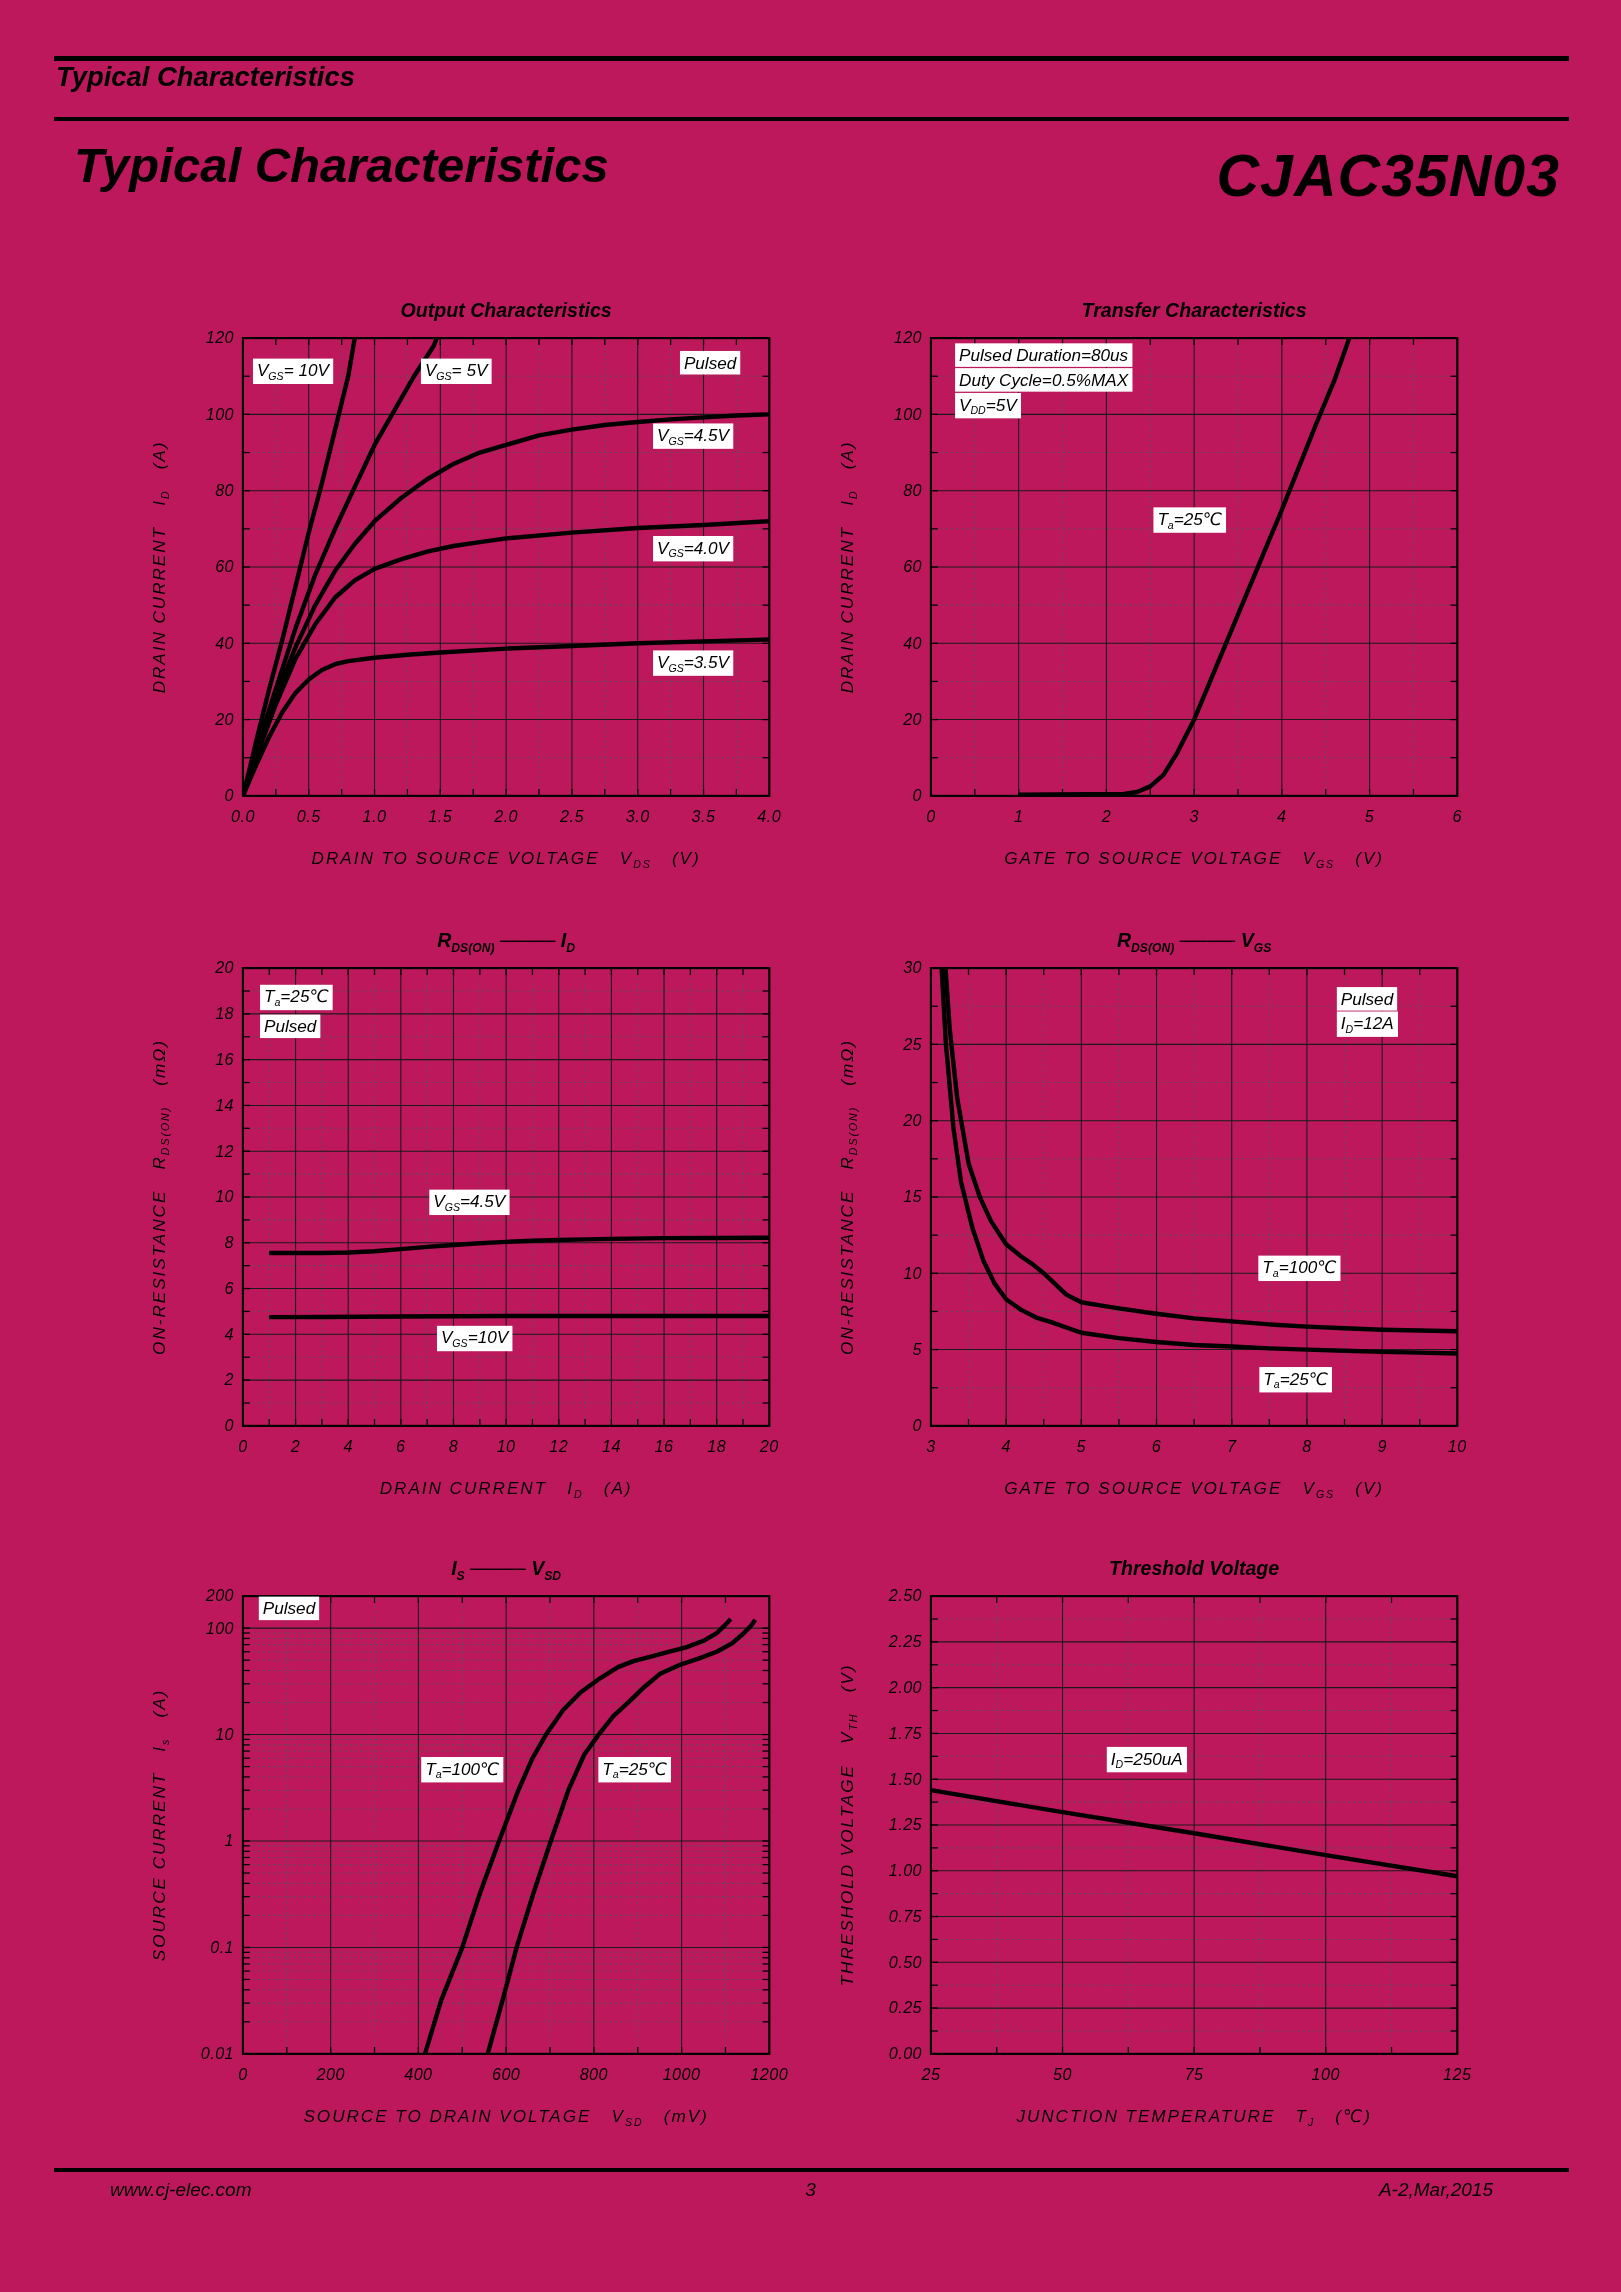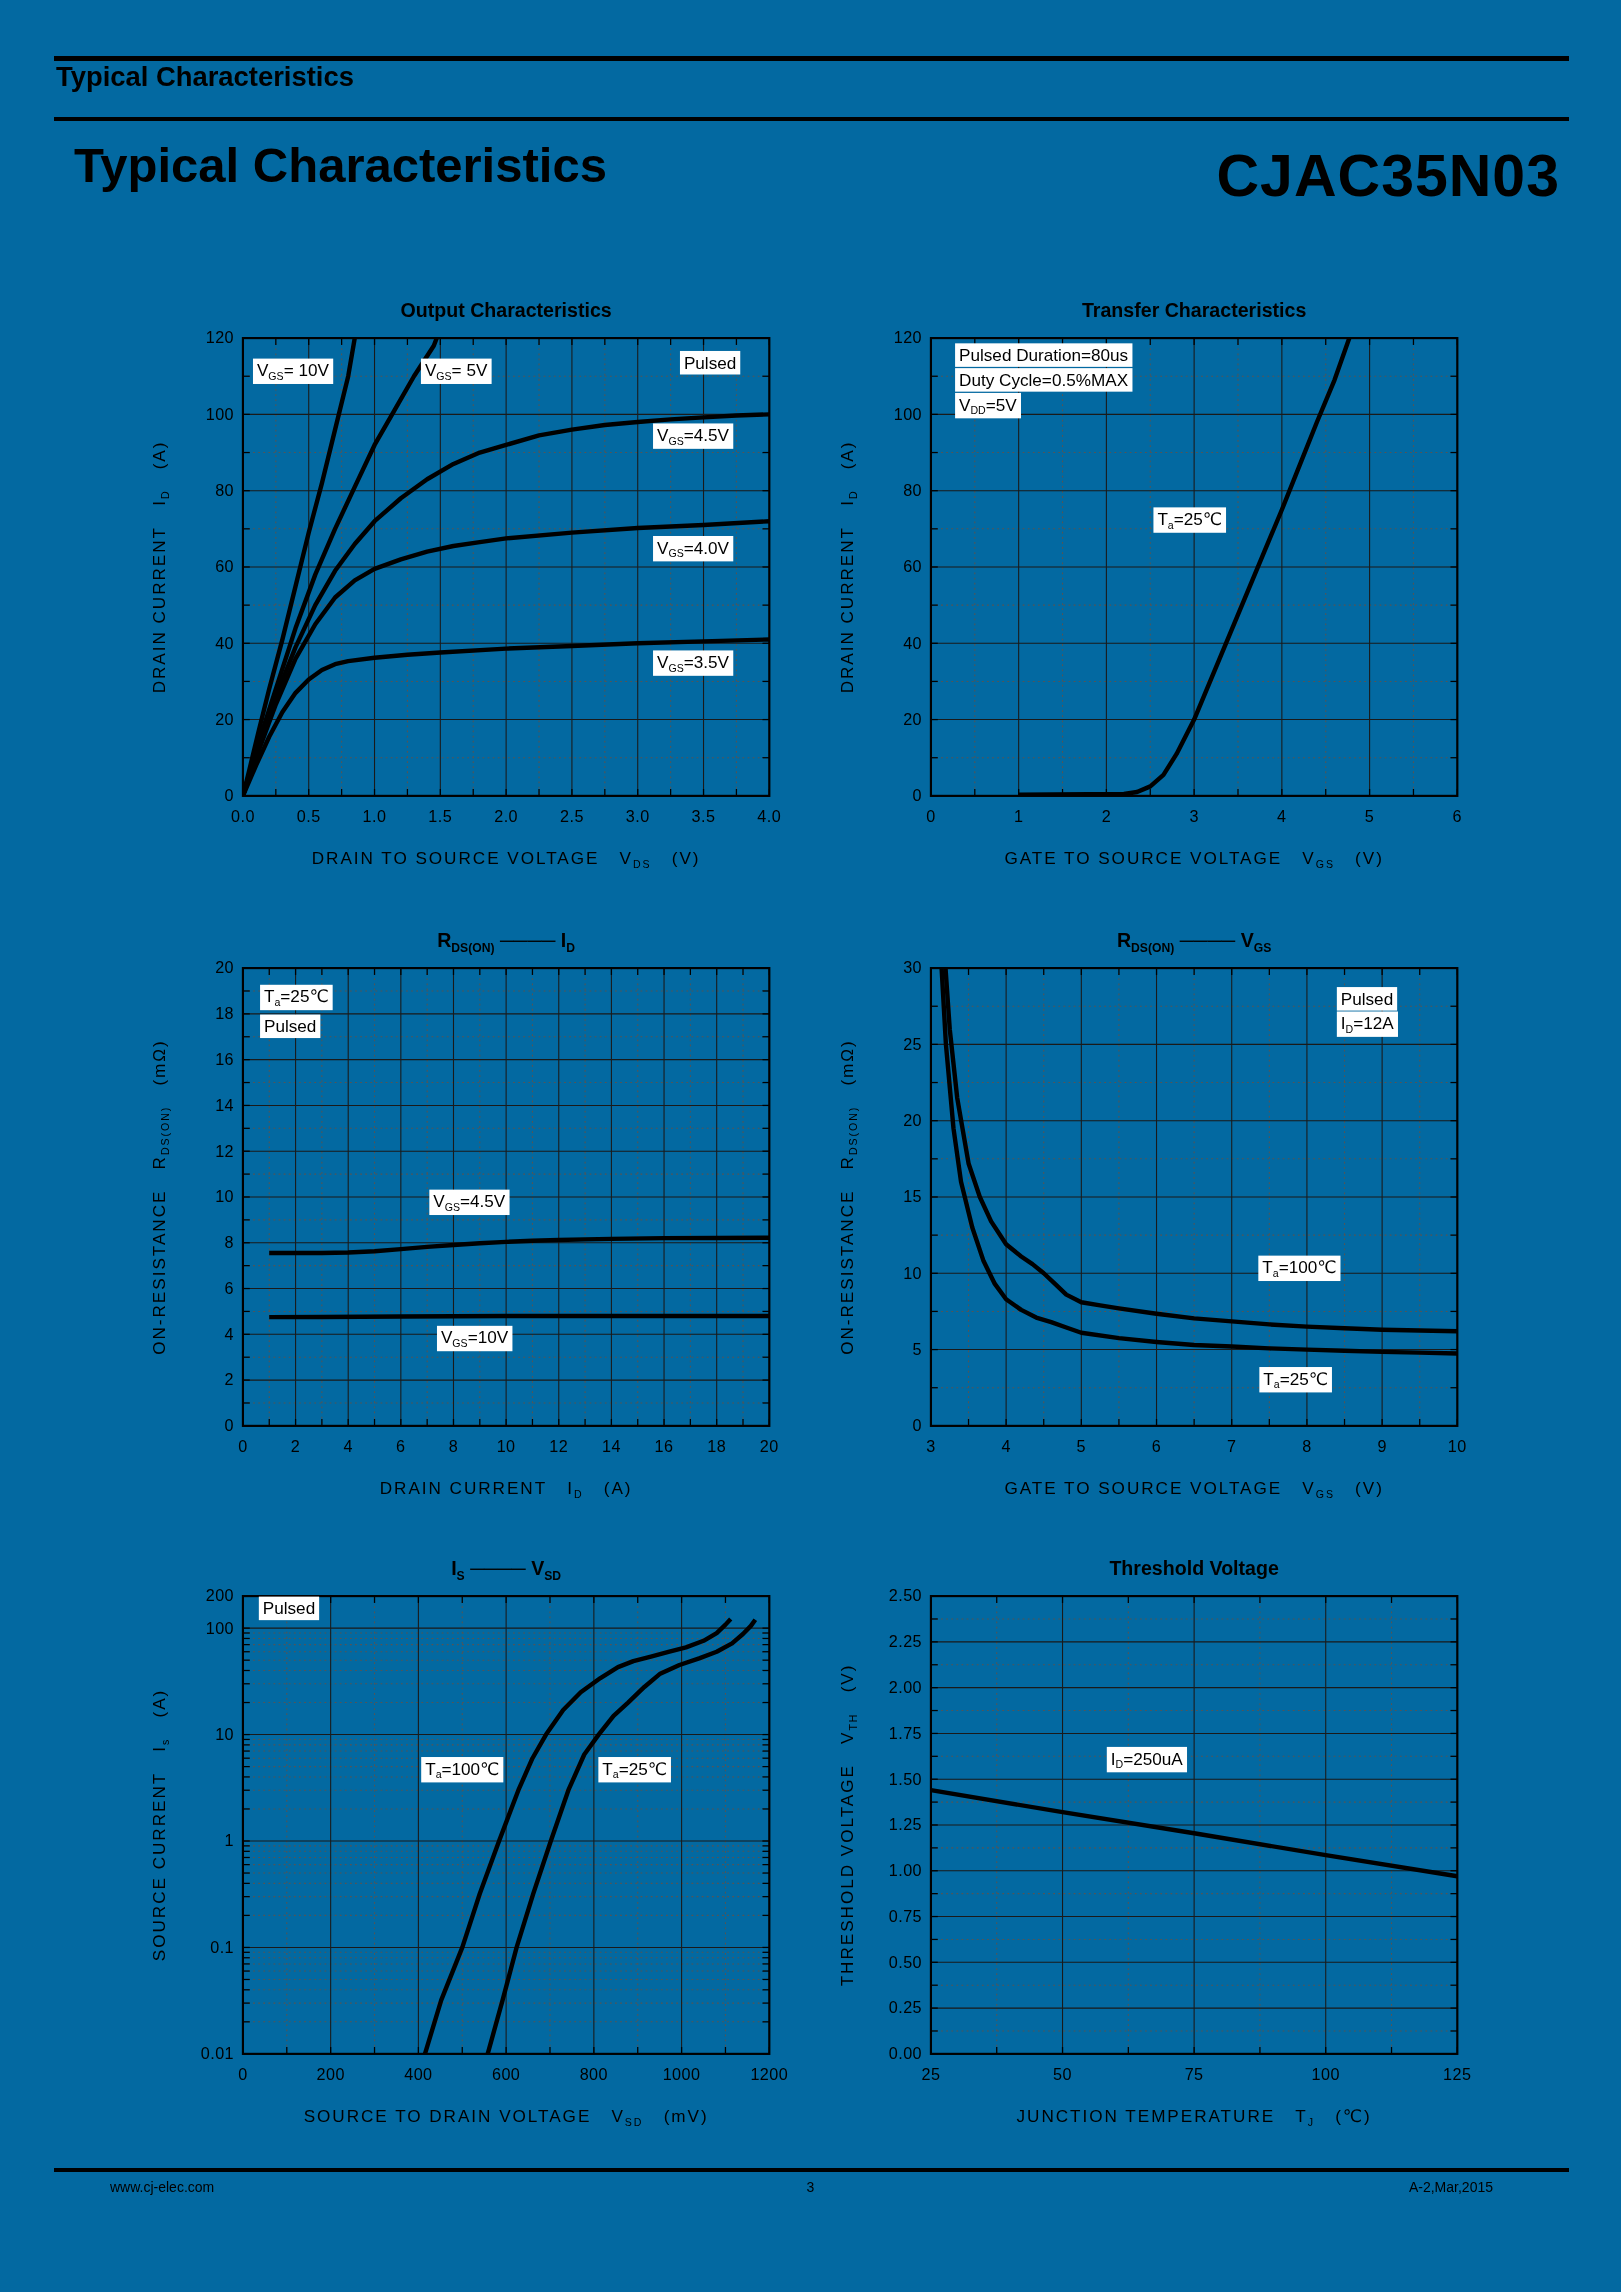--- a/index.html
+++ b/index.html
@@ -1,25 +1,25 @@
 <!DOCTYPE html>
 <html><head>
 <meta charset="utf-8">
 <style>
   html,body{margin:0;padding:0;background:#e8e8e8;}
-  .page{width:1621px;height:2293px;position:relative;background:#0369a1;
-        font-family:"Liberation Sans","DejaVu Sans",sans-serif;color:#000;overflow:hidden;}
+  .page{width:1621px;height:2293px;position:relative;background:#be185d;
+        font-family:"Liberation Sans","DejaVu Sans",sans-serif;color:#000;overflow:hidden;font-style:italic;}
   .rule{position:absolute;background:#000;}
   #rule-top{left:54px;top:56px;width:1515px;height:4.9px;}
   #section-header{position:absolute;left:56px;top:61px;font-size:27.4px;font-weight:bold;}
   #rule-top2{left:54px;top:117px;width:1515px;height:3.9px;}
   #main-title{position:absolute;left:74px;top:137px;font-size:49px;font-weight:bold;}
   #part-number{position:absolute;right:61px;top:142px;font-size:59px;font-weight:bold;letter-spacing:1px;}
   #footer-rule{left:54px;top:2168px;width:1515px;height:3.9px;}
-  .footer-text{position:absolute;top:2179px;font-size:14px;}
+  .footer-text{position:absolute;top:2179px;font-size:19px;}
   #footer-left{left:110px;}
   #footer-center{left:0;width:1621px;text-align:center;}
   #footer-right{right:128px;}
   svg.chart{position:absolute;}
   svg.chart text{fill:#000;}
 </style>
 </head>
 <body>
 
 <div class="page">

